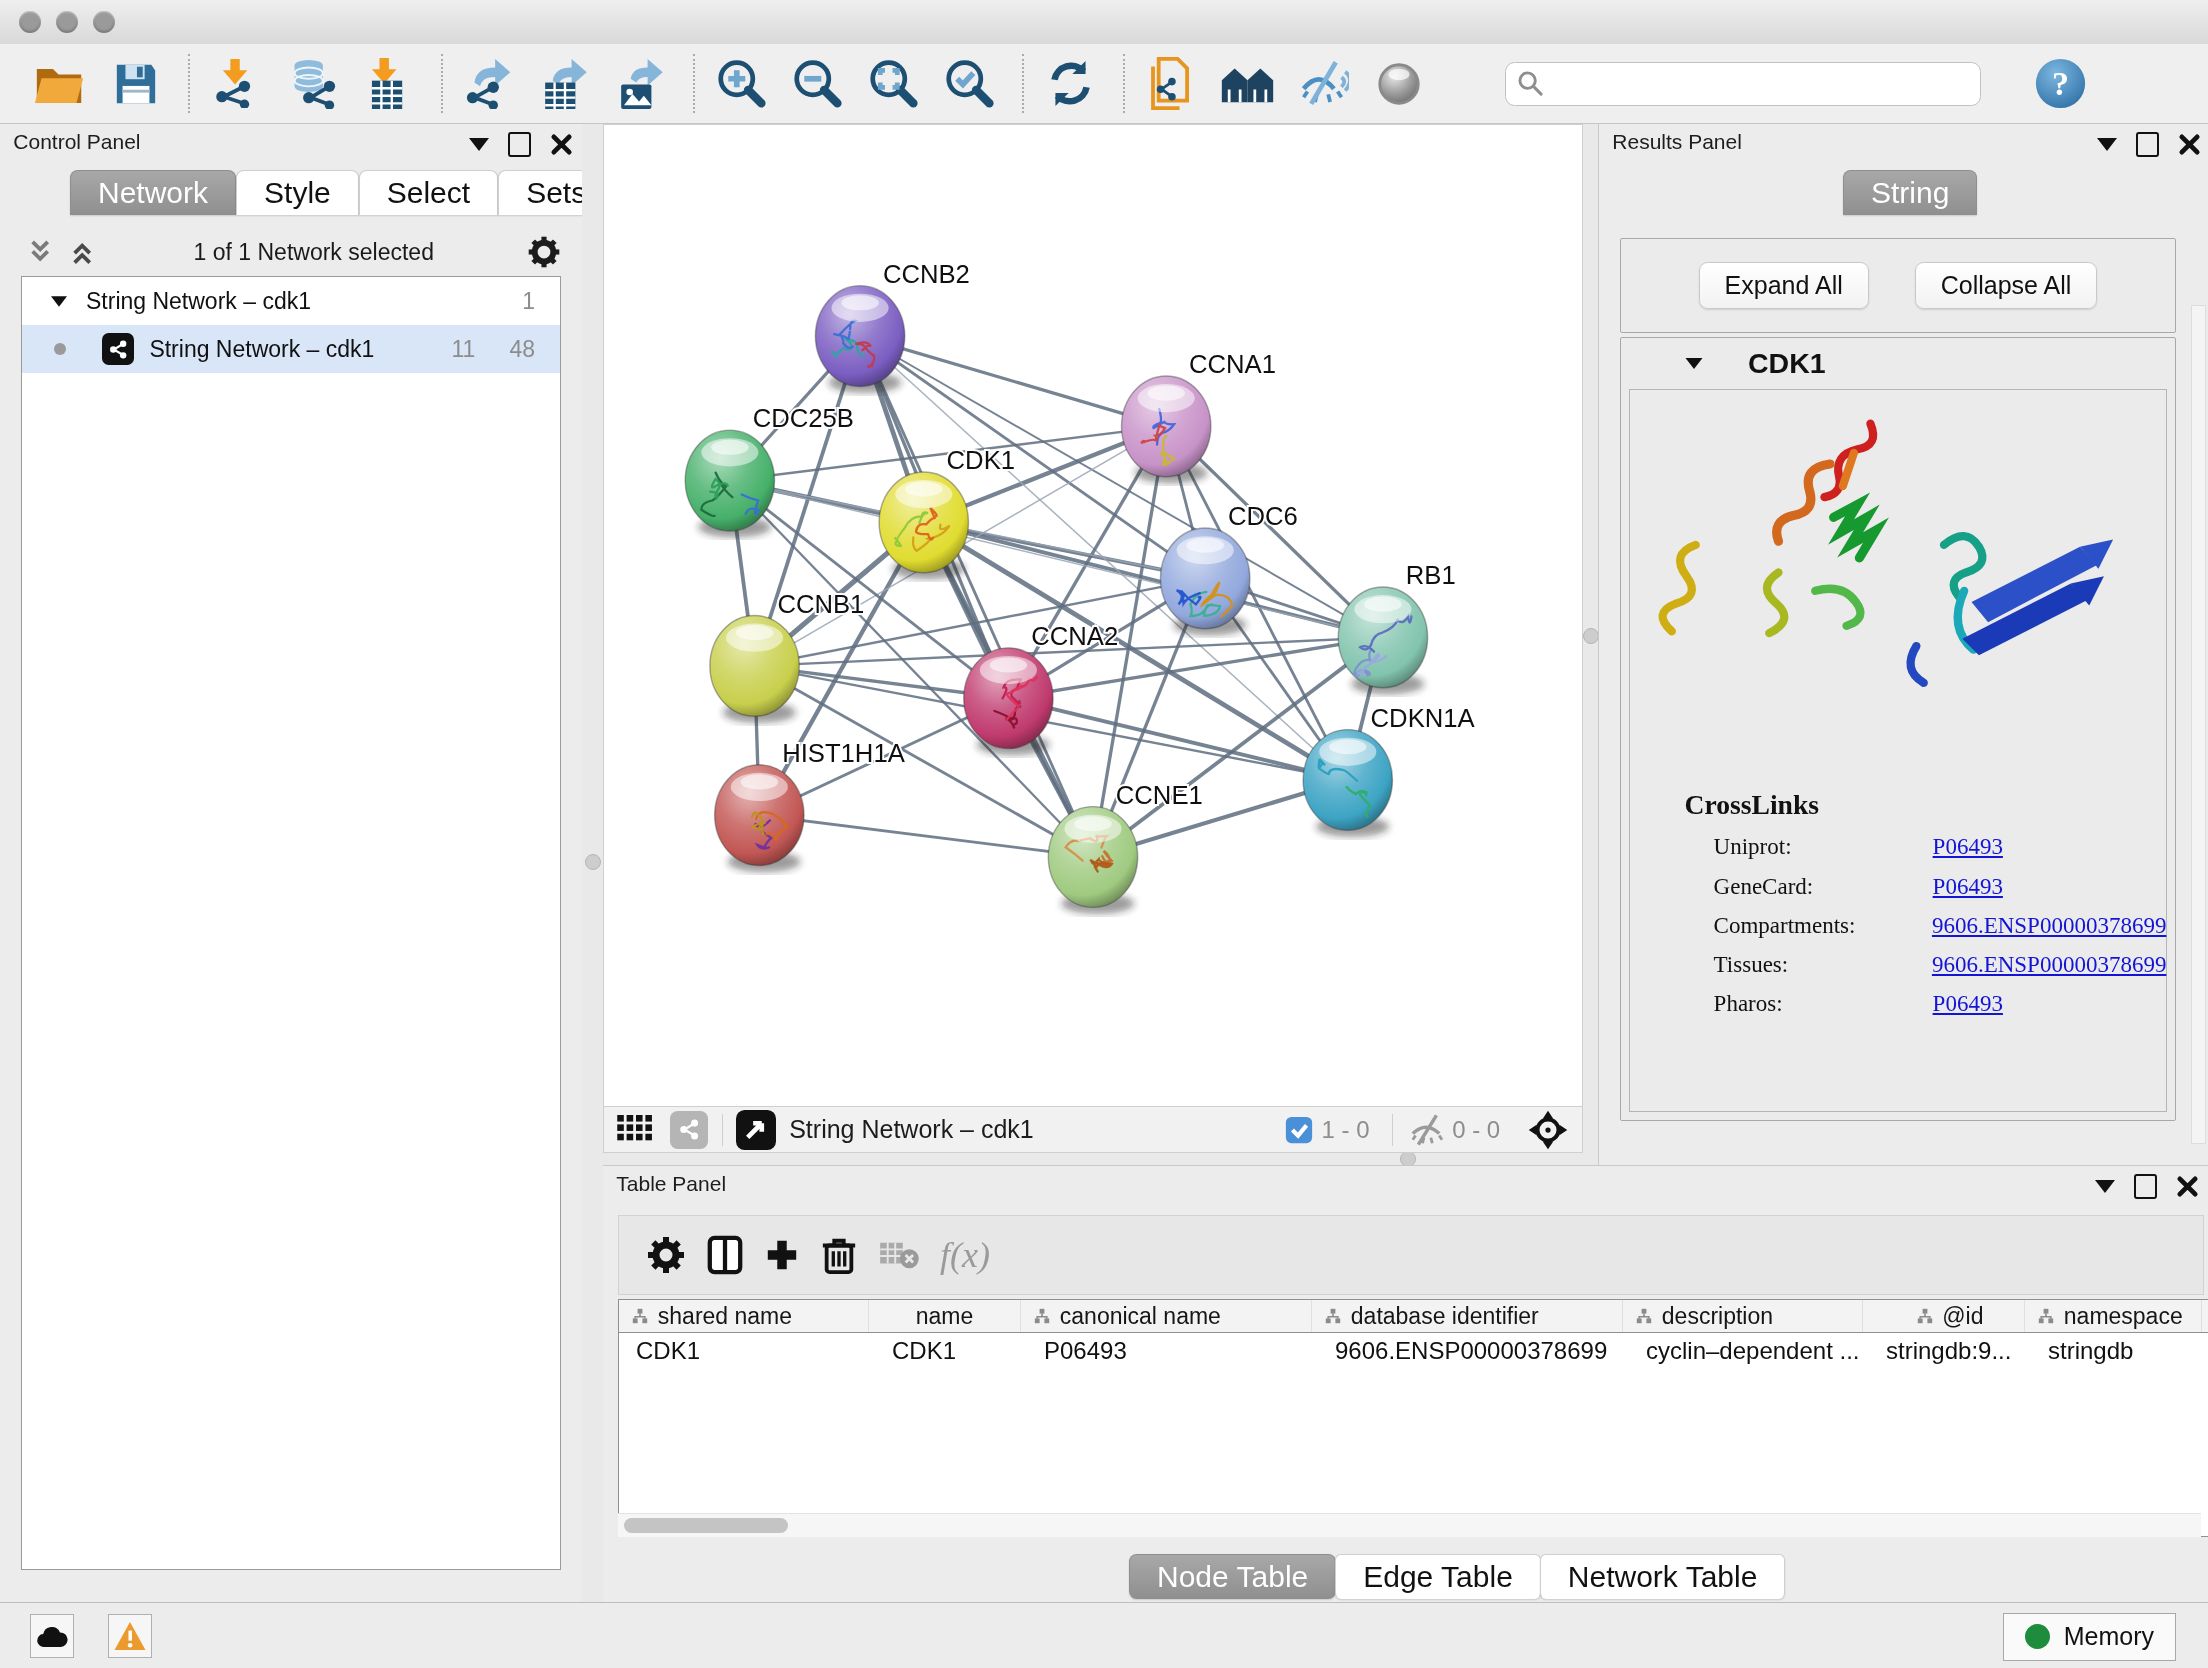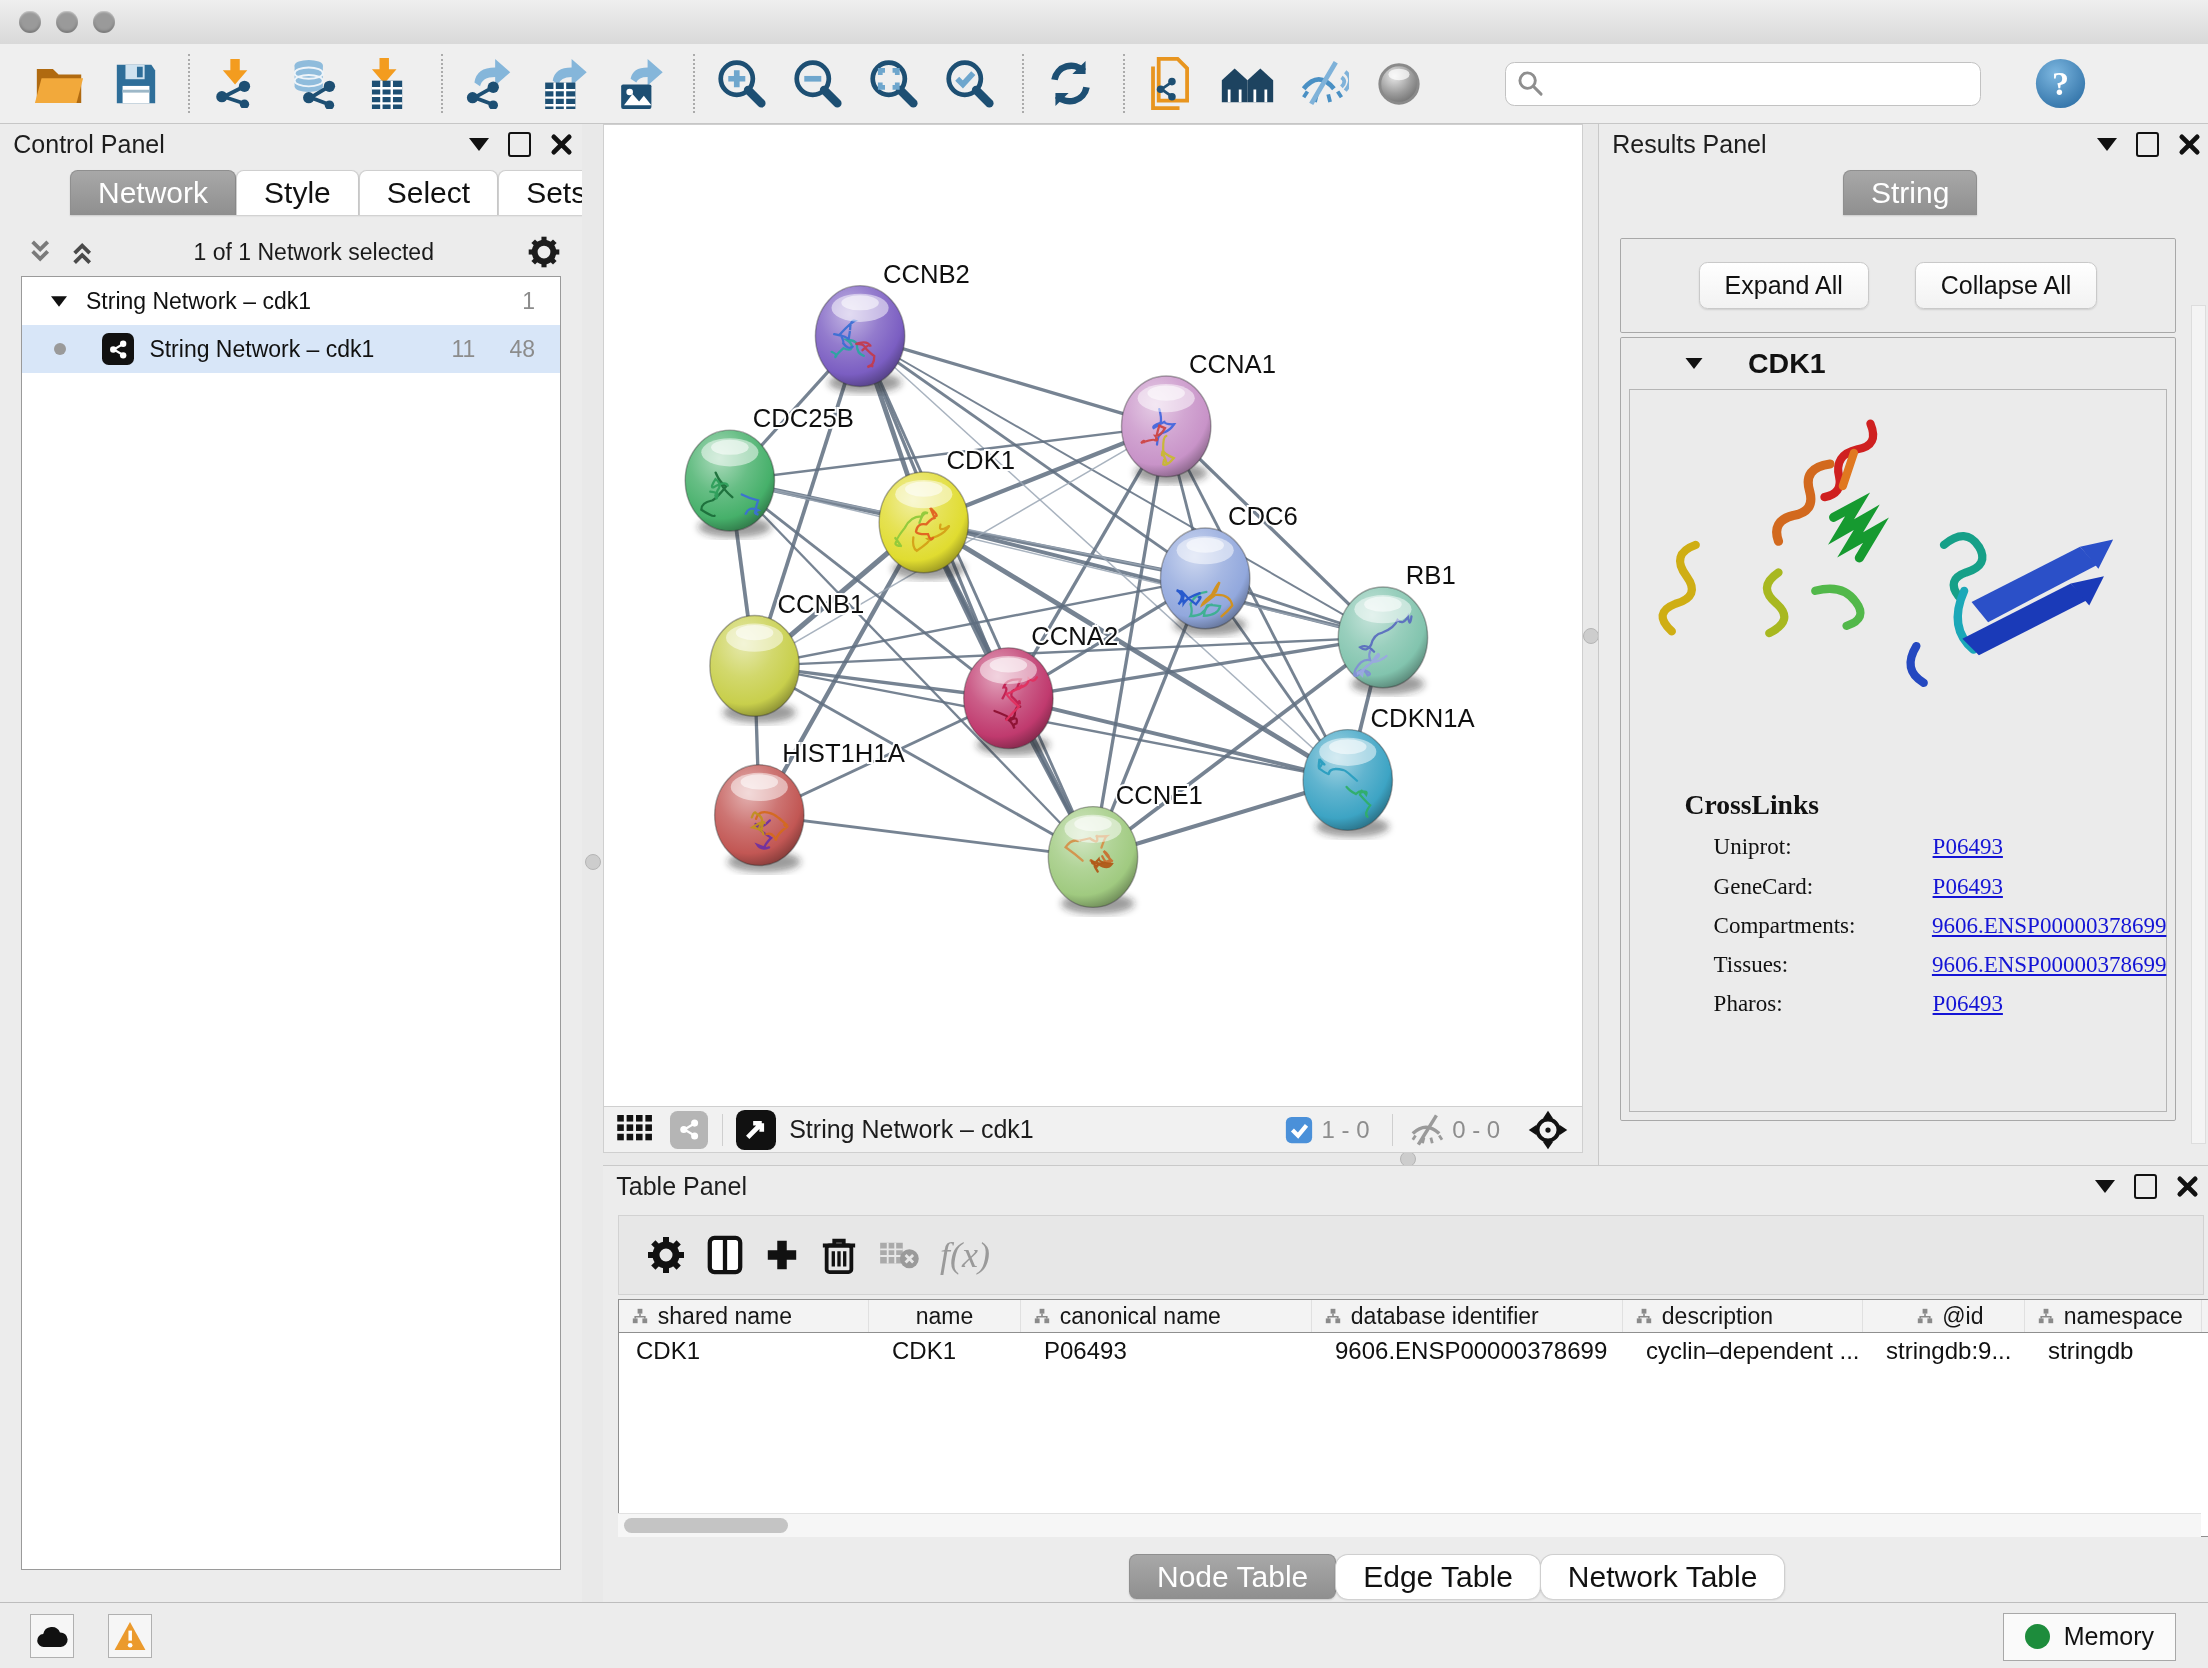--- a/index.html
+++ b/index.html
@@ -15,21 +15,21 @@
   
   .toolbar{position:absolute;left:0;top:44px;width:100%;height:80px;background:#efefef;
     border-bottom:1px solid #c6c6c6;display:flex;align-items:center;padding-left:32px;box-sizing:border-box;}
   .tbtn{width:55px;height:55px;display:flex;align-items:center;justify-content:center;margin-right:21px;flex:0 0 auto;}
   .tsep{height:59px;border-left:2.9px dotted #ababab;margin:0 19px 0 3.8px;flex:0 0 auto;}
   .searchbox{margin-left:57px;width:476px;height:44px;background:#fff;border:1.9px solid #c2c2c2;border-radius:9.5px;
     display:flex;align-items:center;padding-left:11.4px;box-sizing:border-box;}
   .searchbox input{border:none;outline:none;font-size:23px;width:399px;background:transparent;font-family:inherit;}
   .helpbtn{margin-left:53px;flex:0 0 auto;}
   
-  .phead{position:absolute;left:13.3px;top:5.7px;font-size:25px;color:#1d1d1d;}
+  .phead{position:absolute;left:13.3px;top:5.7px;font-size:21px;color:#1d1d1d;}
   .pctrl{position:absolute;right:9.5px;top:7.6px;display:flex;align-items:center;gap:19px;}
   .tri-down{width:0;height:0;border-left:10.5px solid transparent;border-right:10.5px solid transparent;border-top:13.3px solid #111;}
   .sqr{width:19px;height:21px;border:2.9px solid #111;border-radius:2.9px;}
   .tabrow{display:flex;}
   .tab{height:44px;line-height:44px;padding:0 27px;font-size:30px;background:#fff;border:1px solid #cfcfcf;
        border-bottom:none;border-radius:7.6px 7.6px 0 0;color:#111;box-shadow:0 1px 1.9px rgba(0,0,0,.15);}
   .tab.sel{background:linear-gradient(#a8a8a8,#8f8f8f);color:#fff;border-color:#8f8f8f;}
   
   #controlPanel{position:absolute;left:0;top:124px;width:582px;height:1478px;background:#ececec;}
   #cpTabs{position:absolute;left:70px;top:46px;}
@@ -74,21 +74,21 @@
      display:flex;align-items:center;padding-left:27px;box-sizing:border-box;gap:20px;}
   #tpTable{position:absolute;left:15px;top:133px;width:1826px;height:238px;background:#fff;border:1.9px solid #8f8f8f;box-sizing:border-box;}
   #thead{display:flex;height:32px;background:#f3f3f3;border-bottom:1.9px solid #8f8f8f;align-items:center;}
   .th{font-size:23px;color:#161616;display:flex;align-items:center;gap:9.5px;overflow:hidden;white-space:nowrap;
       box-sizing:border-box;border-right:1px solid #e0e0e0;height:100%;padding-left:13.3px;}
   #trow{display:flex;height:36px;align-items:center;}
   .td{font-size:24px;overflow:hidden;white-space:nowrap;box-sizing:border-box;padding-left:23px;}
   #hscroll{position:absolute;left:15px;top:347px;width:1583px;height:23px;background:#f6f6f6;border-top:1px solid #e2e2e2;}
   #hthumb{position:absolute;left:5.7px;top:3.8px;width:164px;height:15px;border-radius:7.6px;background:#c4c4c4;}
   #tpTabs{position:absolute;left:526px;top:388px;display:flex;}
-  .tab.bottom{border-radius:13px;margin-right:-1px;}
+  .tab.bottom{border-radius:6px;margin-right:-1px;}
   .tab.bottom.sel{border-radius:7.6px;}
   
   #statusbar{position:absolute;left:0;top:1602px;width:100%;height:67px;background:#ececec;border-top:1.9px solid #bdbdbd;}
   .sbtn{position:absolute;top:11.4px;width:44px;height:44px;background:#f6f6f6;border:1.9px solid #b0b0b0;
         display:flex;align-items:center;justify-content:center;box-sizing:border-box;}
   #memBtn{position:absolute;right:32px;top:9.5px;height:46px;background:#fafafa;border:1.9px solid #a8a8a8;
     display:flex;align-items:center;gap:13.3px;padding:0 21px;font-size:25px;}
   #memDot{width:25px;height:25px;border-radius:50%;background:#1d8c3c;}
   svg{display:block;}
 </style>

